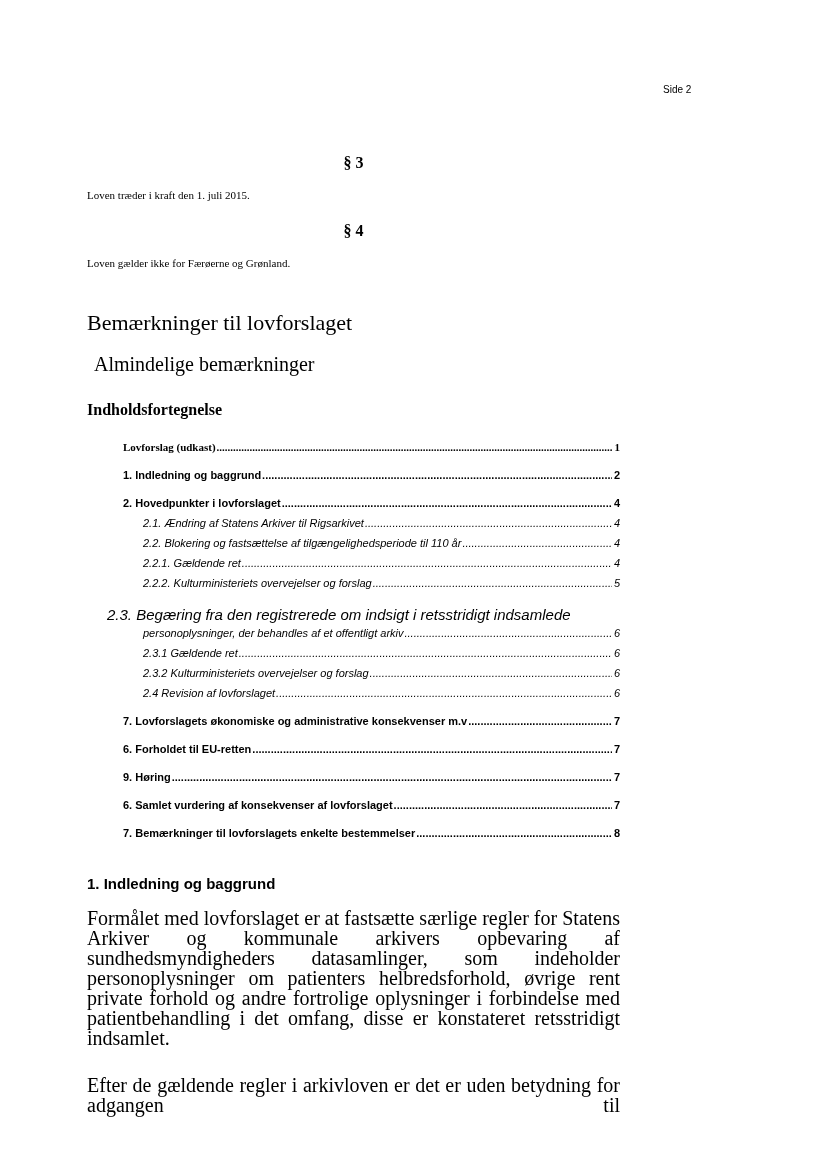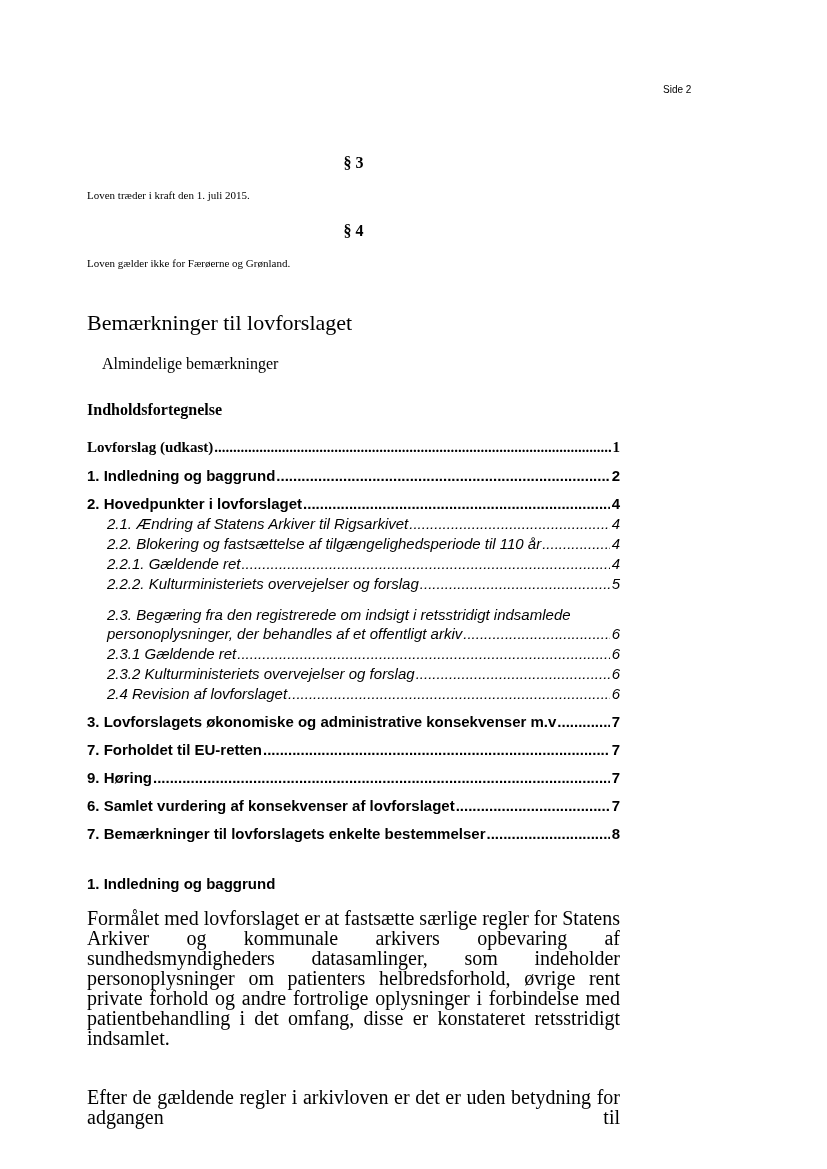--- a/index.html
+++ b/index.html
@@ -38,36 +38,37 @@
   }
   .mt16 { margin-top: 16px; }
   .mt20 { margin-top: 20px; }
   .doc-title {
     font-size: 22px;
     line-height: 26px;
     font-weight: normal;
     margin: 39px 0 0 0;
   }
   .doc-subtitle {
-    font-size: 16px;
-    line-height: 16px;
-    margin: 20px 0 0 15px;
+    font-size: 20px;
+    line-height: 16px;
+    margin: 20px 0 0 7px;
   }
   .toc-title {
     font-size: 16px;
     line-height: 16px;
     font-weight: bold;
     margin: 30px 0 0 0;
   }
   .toc { margin-top: 20px; }
   .toc-row {
     display: flex;
     align-items: flex-start;
-    font-size: 15px;
+    font-size: 11px;
     line-height: 19px;
+    margin-left: 36px;
   }
   .toc-row.main { margin-top: 9px; }
   .toc-row.first { margin-top: 0; }
   .toc-row.sub { margin-top: 1px; }
   .toc-line1 {
     font-size: 15px;
     line-height: 19px;
     margin-top: 12px;
   }
   .indent { padding-left: 20px; }
@@ -92,21 +93,21 @@
     font-size: 15px;
     line-height: 19px;
     margin: 31px 0 0 0;
   }
   .body-para {
     font-size: 20px;
     line-height: 20px;
     margin: 15px 0 0 0;
     text-align: justify;
   }
-  .body-para.cont { margin-top: 39px; }
+  .body-para.cont { margin-top: 27px; }
   .justify-last { text-align-last: justify; }
 </style>
 </head>
 <body>
 
 <div class="side-label">Side 2</div>
 
 <div class="content">
 
   <p class="para-heading">§ 3</p>
@@ -183,27 +184,27 @@
       <span class="toc-page">6</span>
     </div>
 
     <div class="toc-row sub indent style-sans-italic">
       <span class="toc-label">2.4 Revision af lovforslaget</span>
       <span class="toc-dots"></span>
       <span class="toc-page">6</span>
     </div>
 
     <div class="toc-row main style-sans-bold">
-      <span class="toc-label">3. Lovforslagets økonomiske og administrative konsekvenser m.v</span>
-      <span class="toc-dots"></span>
-      <span class="toc-page">7</span>
-    </div>
-
-    <div class="toc-row main style-sans-bold">
-      <span class="toc-label">7. Forholdet til EU-retten</span>
+      <span class="toc-label">7. Lovforslagets økonomiske og administrative konsekvenser m.v</span>
+      <span class="toc-dots"></span>
+      <span class="toc-page">7</span>
+    </div>
+
+    <div class="toc-row main style-sans-bold">
+      <span class="toc-label">6. Forholdet til EU-retten</span>
       <span class="toc-dots"></span>
       <span class="toc-page">7</span>
     </div>
 
     <div class="toc-row main style-sans-bold">
       <span class="toc-label">9. Høring</span>
       <span class="toc-dots"></span>
       <span class="toc-page">7</span>
     </div>
 

